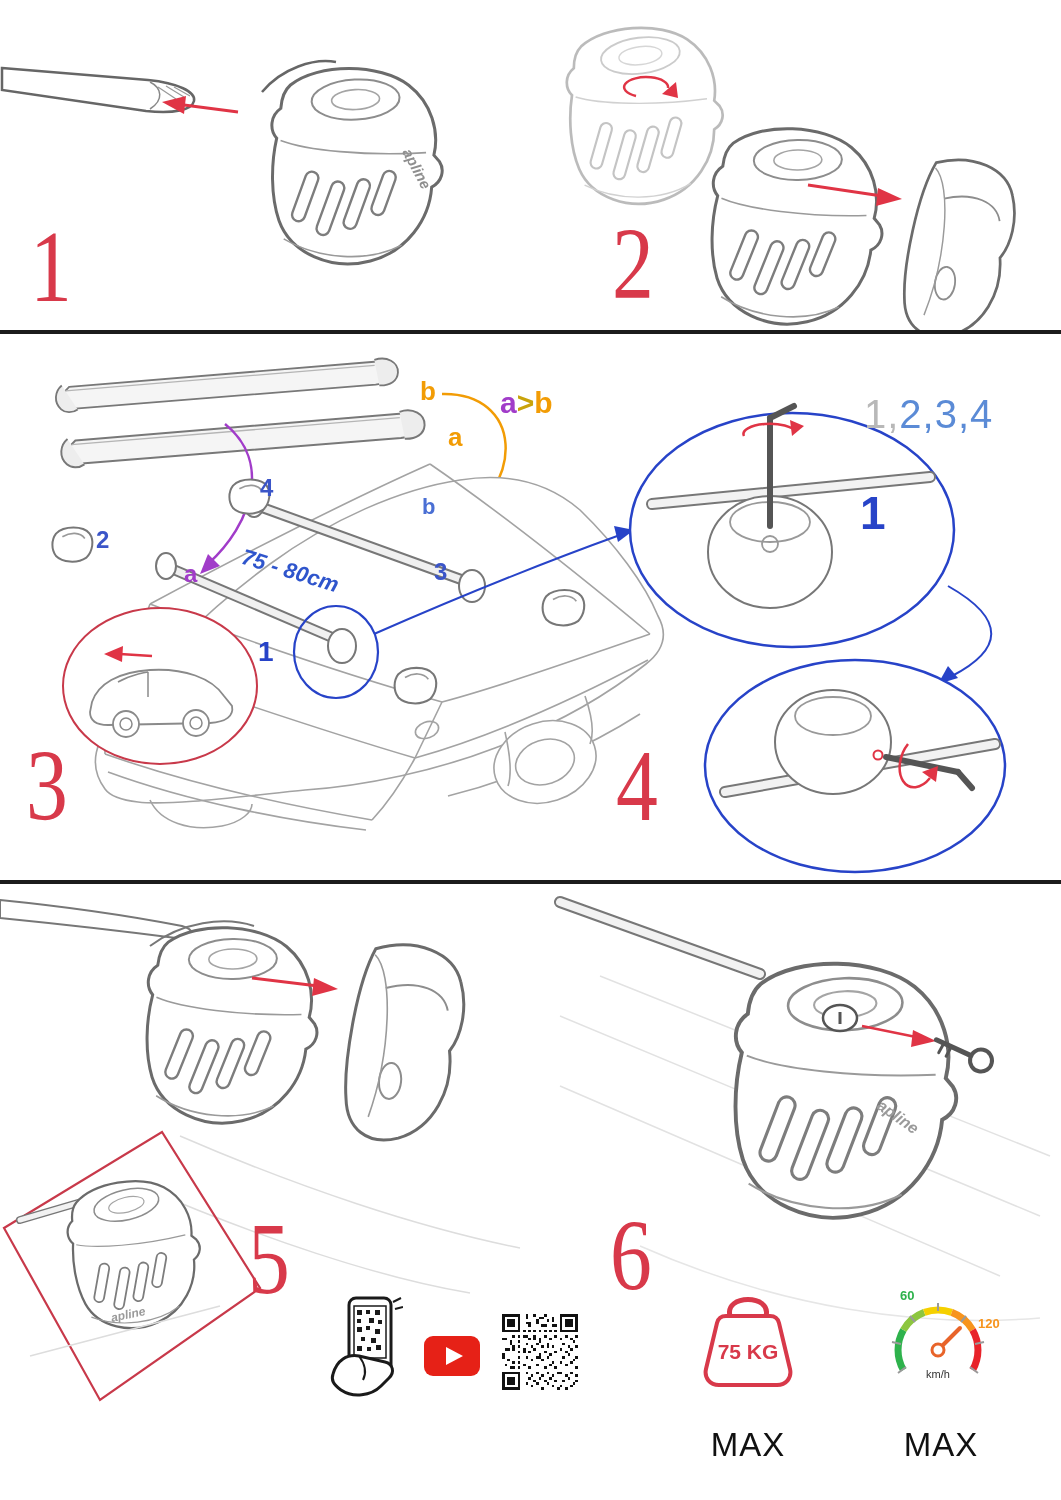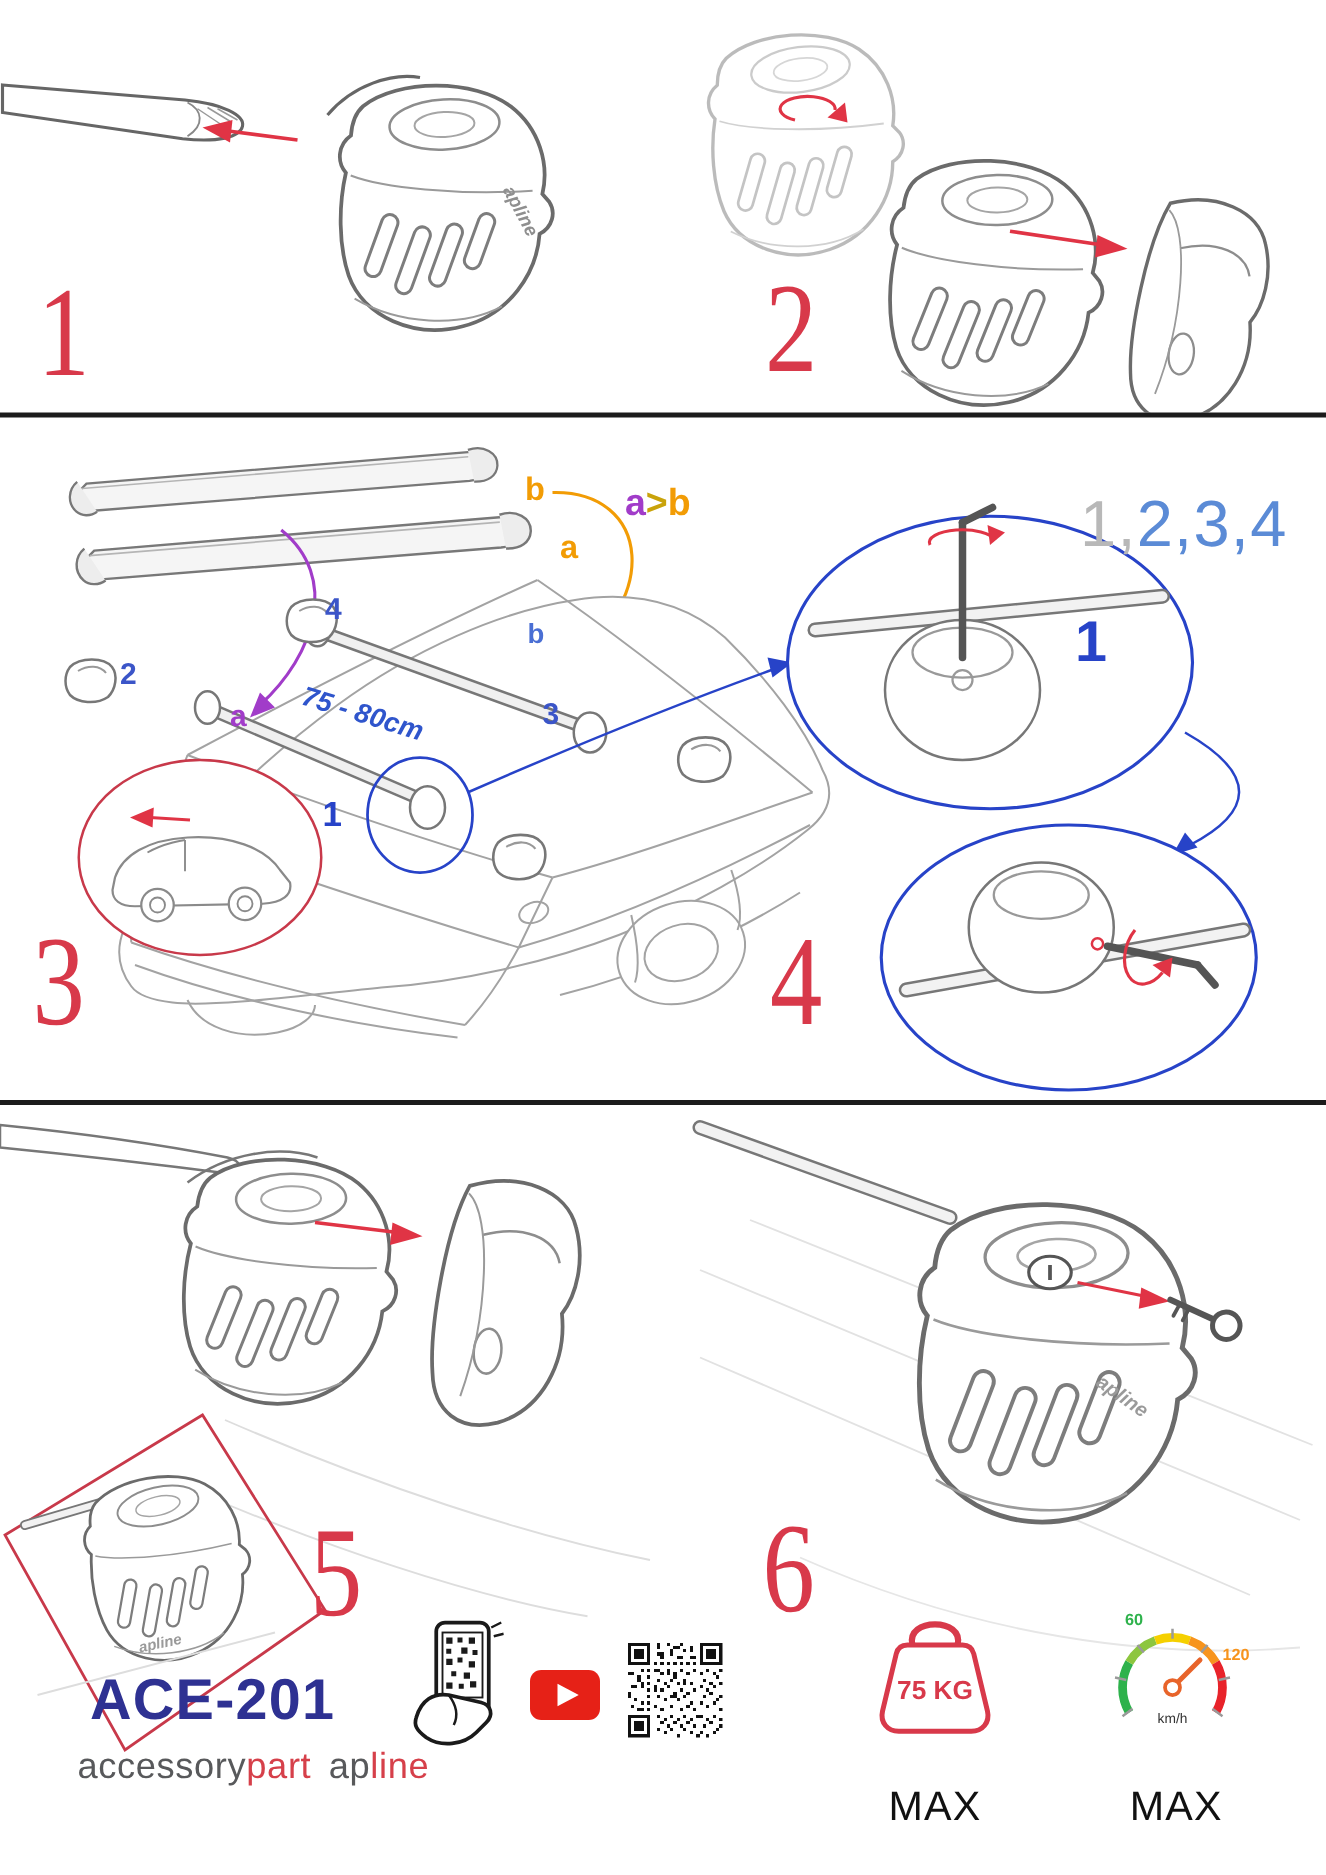--- a/index.html
+++ b/index.html
@@ -9,21 +9,21 @@
   svg{display:block;}
   .stepnum{position:absolute;font-family:"Liberation Serif",serif;font-size:102px;line-height:1;
            color:#d8394a;transform:scaleX(.82);transform-origin:left top;letter-spacing:-3px;}
   .rule{position:absolute;left:0;width:1061px;height:4px;background:#1c1c1c;}
   .lbl{position:absolute;line-height:1;white-space:nowrap;}
   .lbl-orange{color:#f29c05;font-weight:bold;font-size:26px;}
   .lbl-purple{color:#a13cc9;font-weight:bold;font-size:24px;}
   .lbl-blue-sm{color:#3b55c8;font-weight:600;font-size:24px;}
   .order{font-size:30px;font-weight:bold;}
   .order .a{color:#a13cc9;} .order .gt{color:#c9a30a;} .order .b{color:#f29c05;}
-  .sequence{font-size:52px;font-weight:500;letter-spacing:1px;}
+  .sequence{font-size:40px;font-weight:500;letter-spacing:1px;}
   .sequence .g{color:#b8b8b8;} .sequence .bl{color:#5b8bd6;}
   .measure{position:absolute;color:#2f55cc;font-style:italic;font-size:22px;font-weight:600;
            transform:rotate(17deg);transform-origin:left top;white-space:nowrap;}
   .callout1{position:absolute;color:#2743c8;font-size:46px;font-weight:600;}
   .foot1{position:absolute;color:#2743c8;font-size:28px;font-weight:bold;}
   .model{position:absolute;color:#2e3192;font-size:46px;font-weight:700;letter-spacing:1px;}
   .tagline{position:absolute;font-size:29px;letter-spacing:.5px;}
   .tagline .g{color:#58595b;} .tagline .r{color:#d6404a;} .tagline .sp{margin-left:14px;}
   .maxlbl{position:absolute;text-align:center;font-size:33px;color:#111;letter-spacing:1px;margin-top:28px;}
 </style>
@@ -265,22 +265,20 @@
       <g transform="translate(938,146) rotate(12)">
         <path d="M0,8 L36,16" stroke="#555" stroke-width="5" stroke-linecap="round"></path>
         <path d="M8,10 L5,20 M16,12 L13,22" stroke="#555" stroke-width="3" stroke-linecap="round"></path>
         <circle cx="48" cy="19" r="11" fill="none" stroke="#555" stroke-width="4"></circle>
       </g>
     </g>
   </svg>
   <div class="stepnum" style="left:248px;top:1208px">5</div>
   <div class="stepnum" style="left:610px;top:1205px">6</div>
 
-  <div class="model" style="left:72px;top:1332px">ACE-201</div>
-  <div class="tagline" style="left:62px;top:1397px"><span class="g">accessory</span><span class="r">part</span><span class="g sp">ap</span><span class="r">line</span></div>
 
   <svg class="abs" style="left:323px;top:1296px" width="80" height="105" viewBox="0 0 80 105">
     <rect x="26" y="2" width="42" height="76" rx="7" fill="#fff" stroke="#1a1a1a" stroke-width="3"></rect>
     <rect x="31" y="10" width="32" height="52" fill="#fff" stroke="#1a1a1a" stroke-width="1.5"></rect>
     <g fill="#1a1a1a">
       <rect x="34" y="14" width="5" height="5"></rect>
         <rect x="43" y="14" width="4" height="4"></rect>
         <rect x="52" y="14" width="5" height="5"></rect>
       <rect x="34" y="23" width="4" height="4"></rect>
         <rect x="46" y="22" width="5" height="5"></rect>

